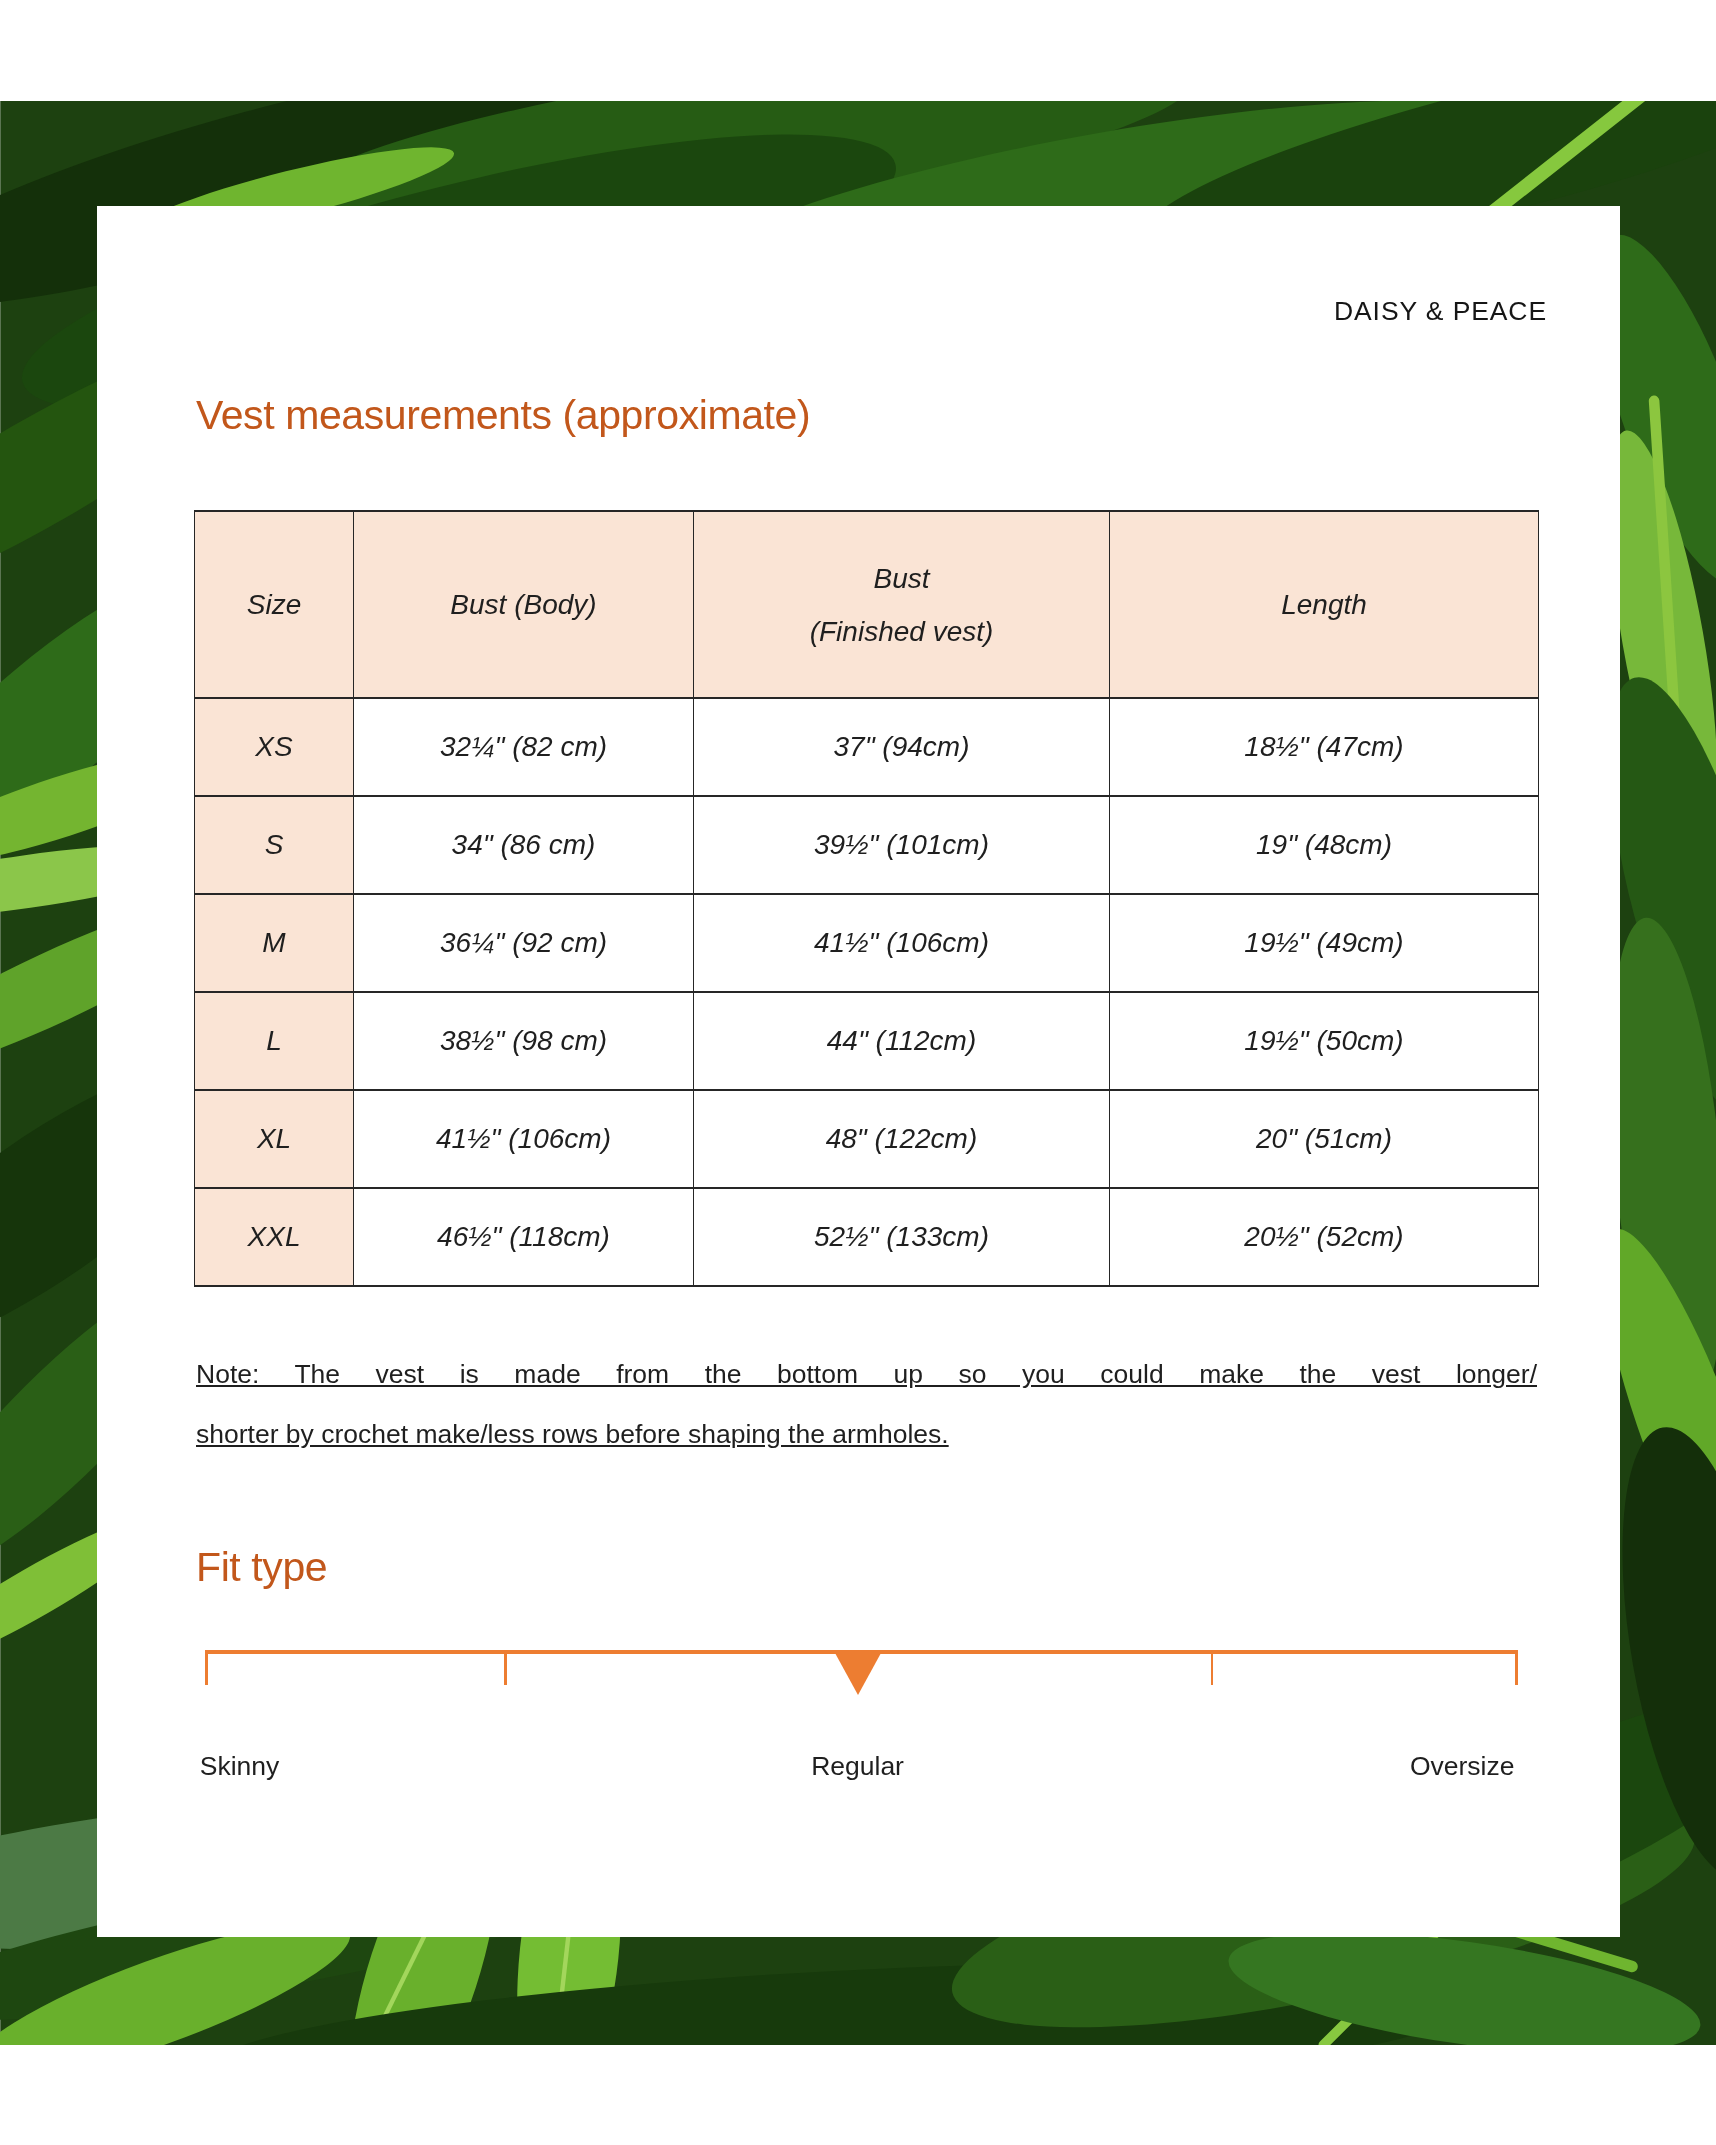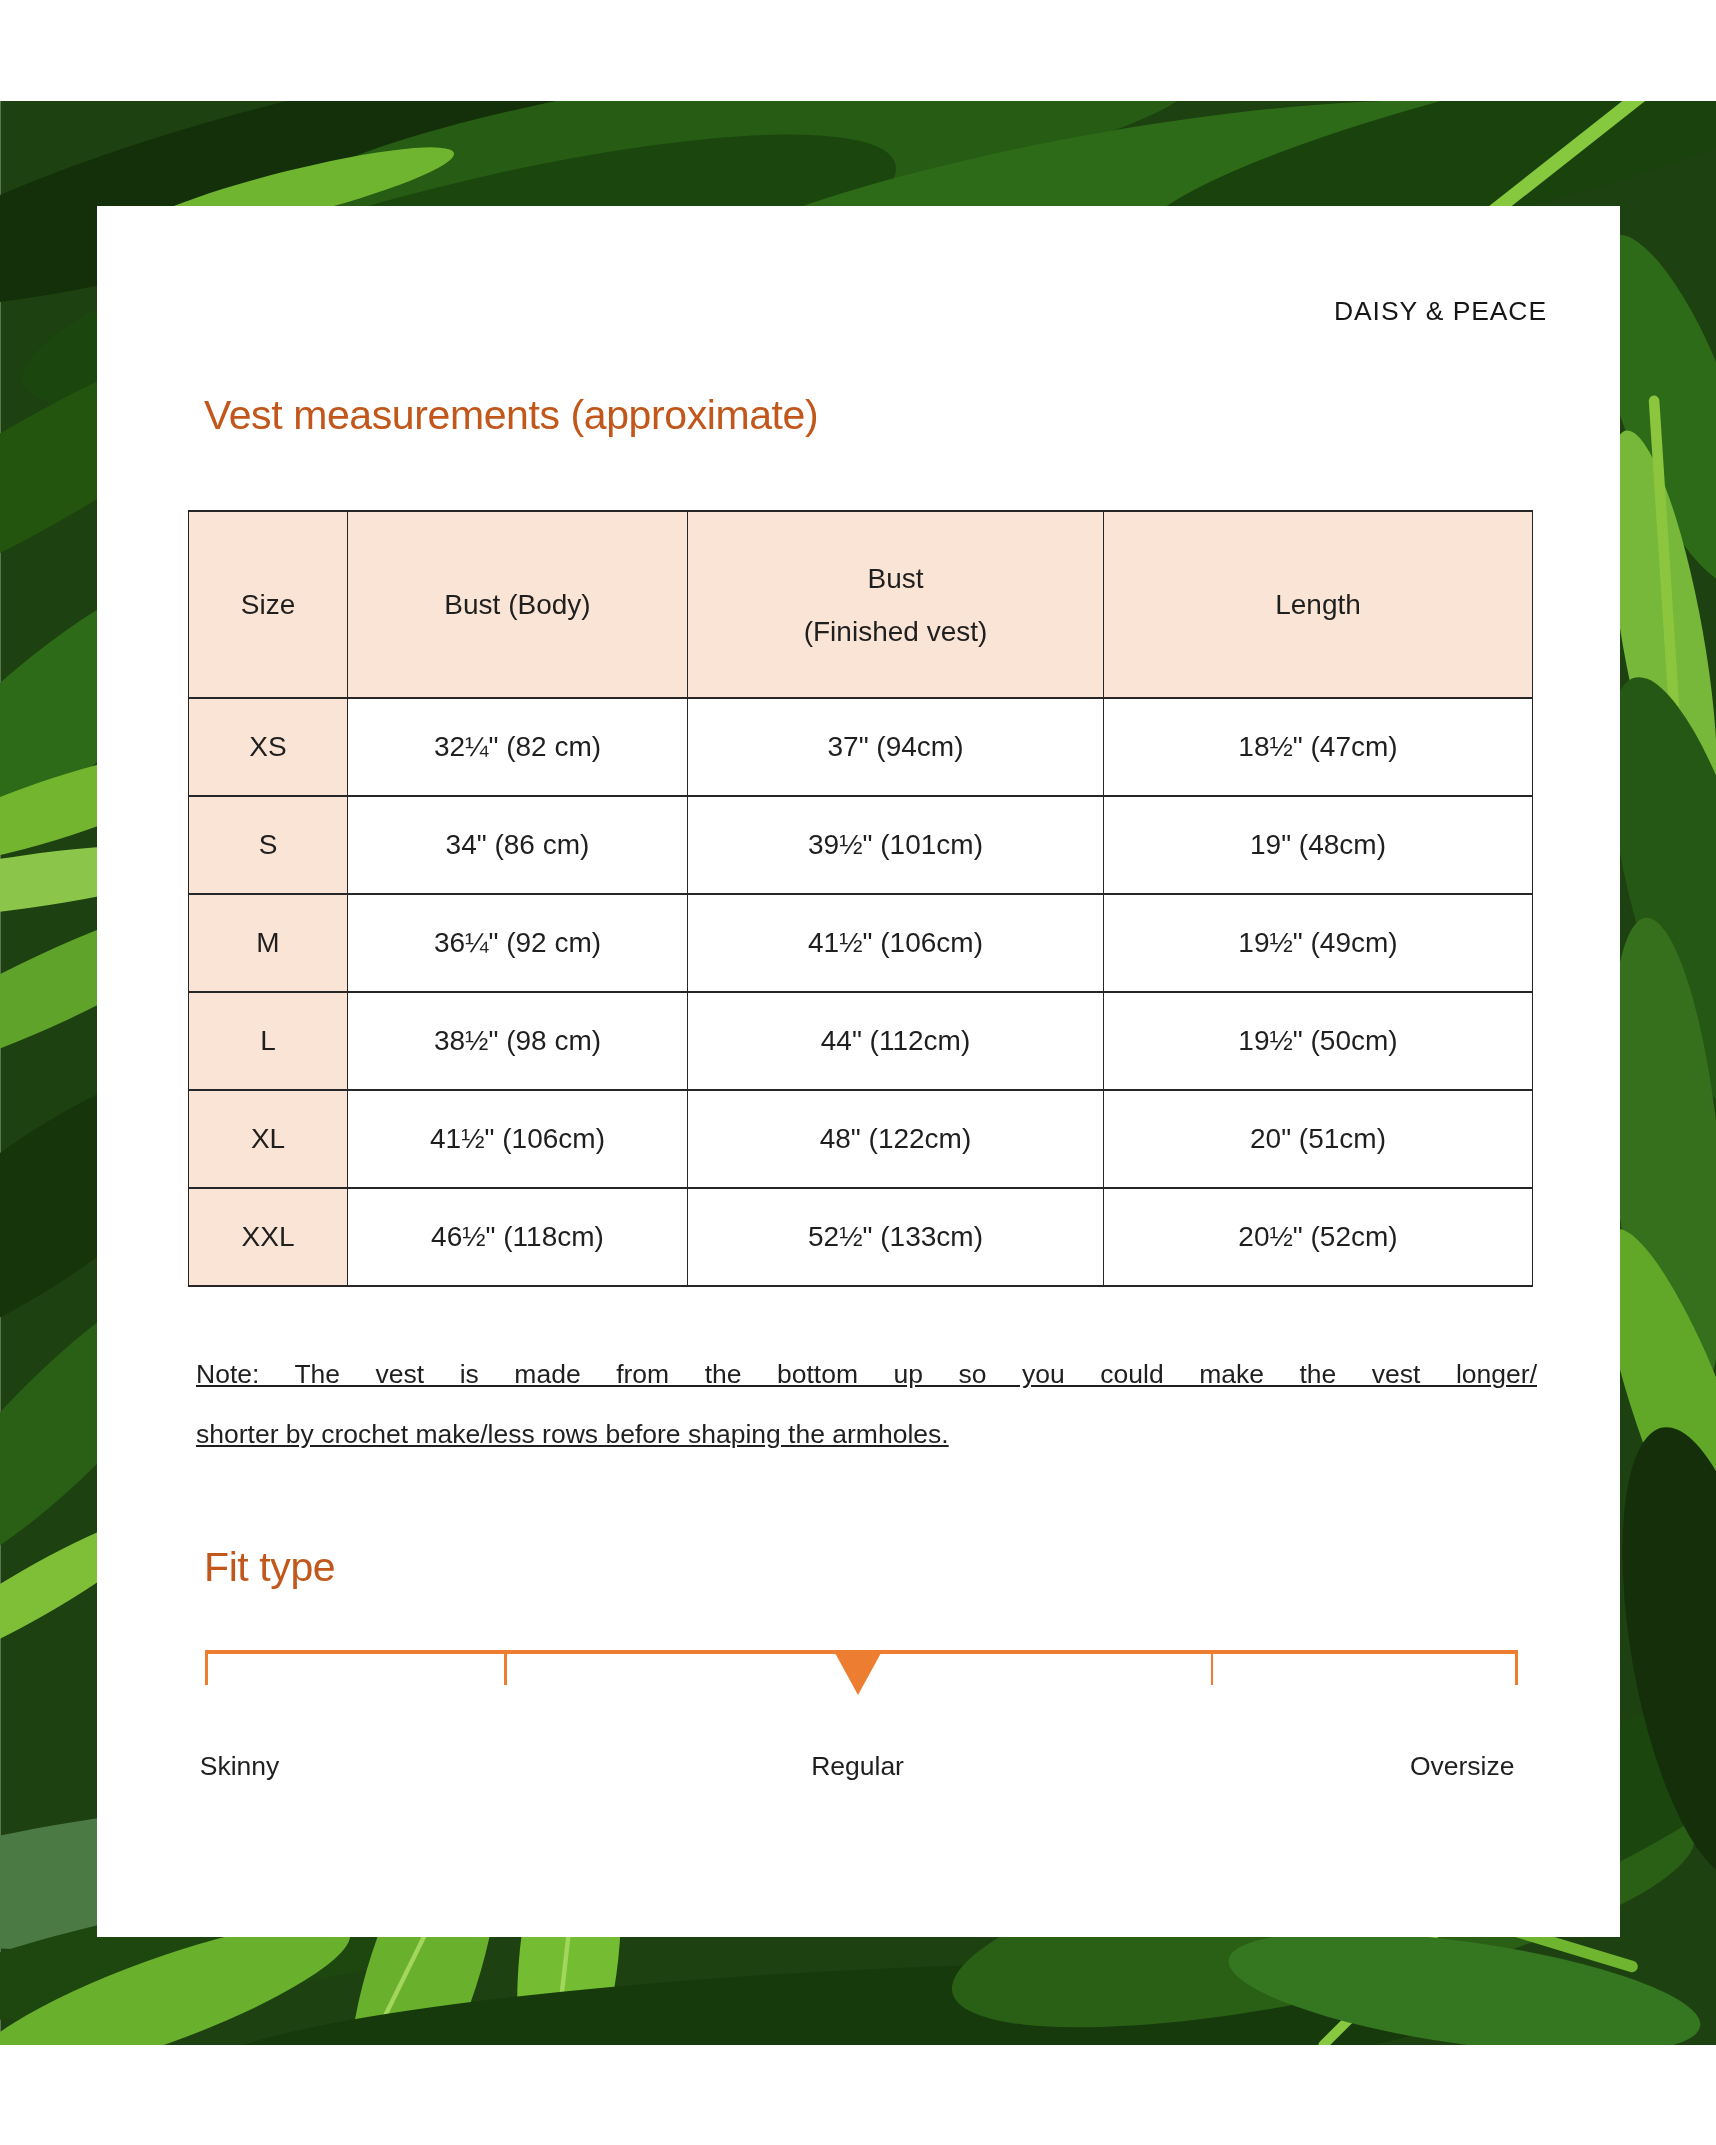--- a/index.html
+++ b/index.html
@@ -6,25 +6,25 @@
   html,body { width:1717px; height:2146px; background:#ffffff; }
   body { position:relative; font-family:"Liberation Sans", sans-serif; color:#1f1f1f; }
 
   .leaf-band { position:absolute; left:0; top:101px; width:1717px; height:1944px; overflow:hidden; }
   .leaf-band svg { display:block; }
 
   .page { position:absolute; left:97px; top:206px; width:1523px; height:1731px; background:#ffffff; }
 
   .brand { position:absolute; top:90px; right:73px; font-size:26.5px; letter-spacing:0.9px; color:#161616; }
 
-  .orange-heading { position:absolute; left:107px; font-size:41px; font-weight:400; letter-spacing:-0.4px; color:#c2571b; line-height:1.1; }
+  .orange-heading { position:absolute; left:99px; font-size:41px; font-weight:400; letter-spacing:-0.4px; color:#c2571b; line-height:1.1; }
   .heading-measure { top:187px; }
   .heading-fit { top:1339px; }
 
-  table.size-table { position:absolute; left:91px; top:304px; width:1344px; border-collapse:collapse; table-layout:fixed; }
+  table.size-table { position:absolute; left:97px; top:304px; width:1344px; border-collapse:collapse; table-layout:fixed;font-style:italic; }
   table.size-table th, table.size-table td {
     border:1.8px solid #262626; border-top-width:2.6px; border-bottom-width:2.6px;
     text-align:center; vertical-align:middle; font-size:28px; font-weight:400;
   }
   table.size-table thead th { background:#fae4d5; height:187px; }
   table.size-table td { height:98px; background:#ffffff; }
   table.size-table td.size-cell { background:#fae4d5; }
   .th-2line div { line-height:53px; }
 
   .note { position:absolute; left:99px; top:1138px; width:1341px; font-size:26.5px; line-height:60px;text-decoration:underline; }

